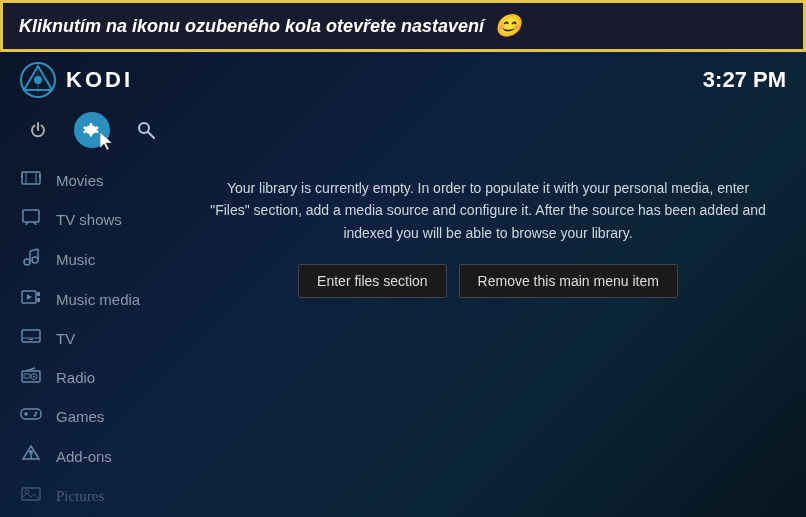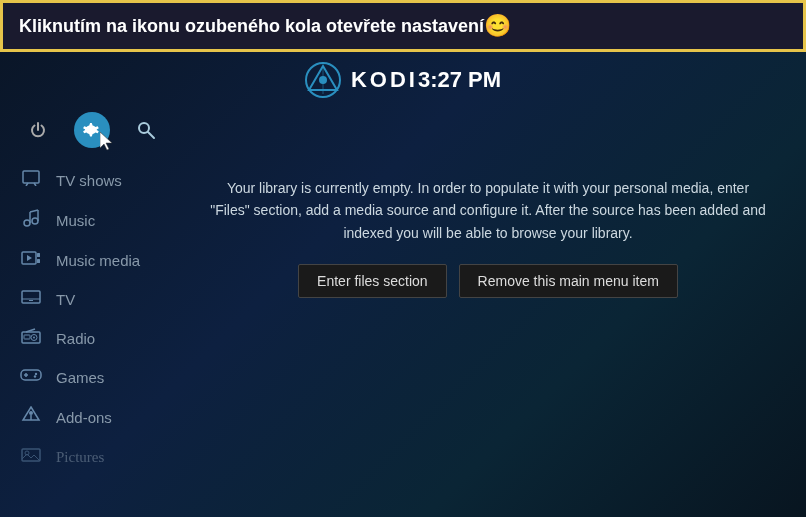--- a/index.html
+++ b/index.html
@@ -12,21 +12,23 @@
     }
 
     
     #annotation-bar {
       width: 100%;
       background: #1a1a2e;
       border: 3px solid #e6c44a;
       padding: 8px 16px;
       display: flex;
       align-items: center;
+      gap: 10px;
       height: 52px;
+      font-style: italic;
     }
     #annotation-bar span.annot-text {
       color: #ffffff;
       font-size: 18px;
       font-weight: bold;
     }
     #annotation-bar span.emoji {
       font-size: 22px;
     }
 
@@ -37,21 +39,21 @@
       background: linear-gradient(135deg, #0a1628 0%, #0d2040 40%, #0a2535 70%, #081520 100%);
       display: flex;
       flex-direction: column;
       position: relative;
     }
 
     
     #kodi-header {
       display: flex;
       align-items: center;
-      justify-content: center;
+      justify-content: space-between;
       padding: 14px 20px;
       height: 55px;
     }
     #kodi-logo {
       display: flex;
       align-items: center;
       gap: 10px;
     }
     #kodi-logo-icon {
       width: 36px;
@@ -222,20 +224,32 @@
         <circle cx="8" cy="8" r="5" stroke="#aaccdd" stroke-width="2" fill="none"></circle>
         <line x1="12" y1="12" x2="18" y2="18" stroke="#aaccdd" stroke-width="2" stroke-linecap="round"></line>
       </svg>
     </div>
   </div>
 
   <div id="main-content">
 
     <div id="sidebar">
 
+      <div class="sidebar-item">
+        <span class="s-icon">
+          <svg width="20" height="16" viewBox="0 0 20 16">
+              <rect x="1" y="2" width="18" height="12" rx="1" fill="none" stroke="#6688aa" stroke-width="1.5"></rect>
+              <line x1="5" y1="2" x2="5" y2="14" stroke="#6688aa" stroke-width="1"></line>
+              <line x1="15" y1="2" x2="15" y2="14" stroke="#6688aa" stroke-width="1"></line>
+              <rect x="0" y="5" width="2" height="3" fill="#6688aa"></rect>
+              <rect x="18" y="5" width="2" height="3" fill="#6688aa"></rect>
+            </svg>
+        </span>
+        <span class="s-label">Movies</span>
+      </div>
 
       <div class="sidebar-item">
         <span class="s-icon">
           <svg width="20" height="16" viewBox="0 0 20 16">
               <rect x="2" y="1" width="16" height="12" rx="1" fill="none" stroke="#6688aa" stroke-width="1.5"></rect>
               <line x1="7" y1="13" x2="5" y2="16" stroke="#6688aa" stroke-width="1.5"></line>
               <line x1="13" y1="13" x2="15" y2="16" stroke="#6688aa" stroke-width="1.5"></line>
             </svg>
         </span>
         <span class="s-label">TV shows</span>

